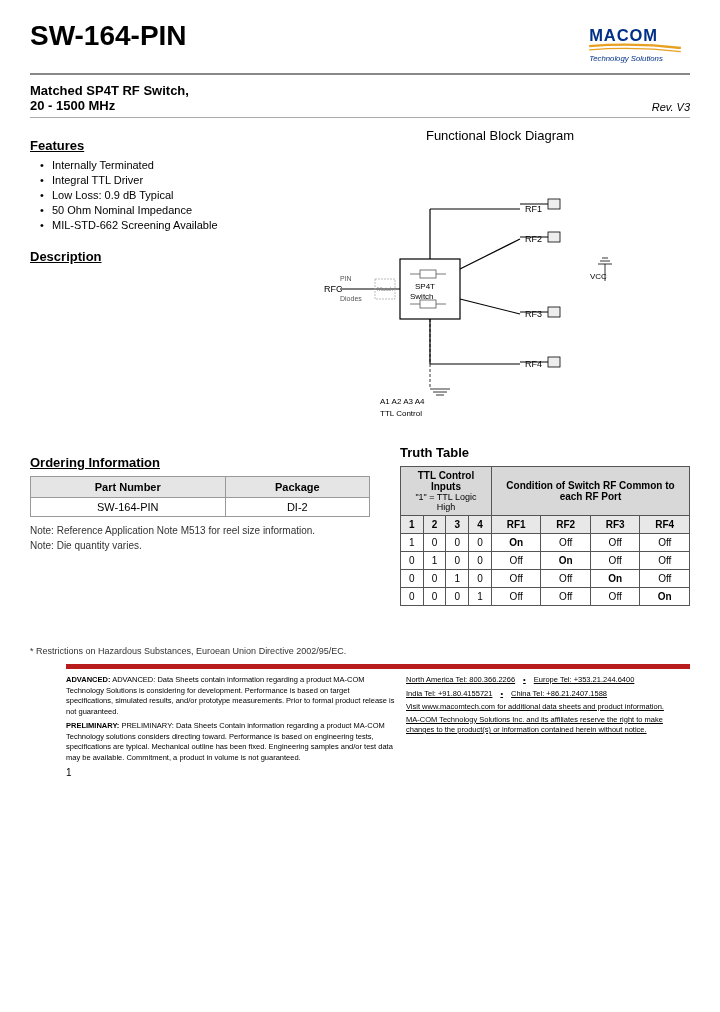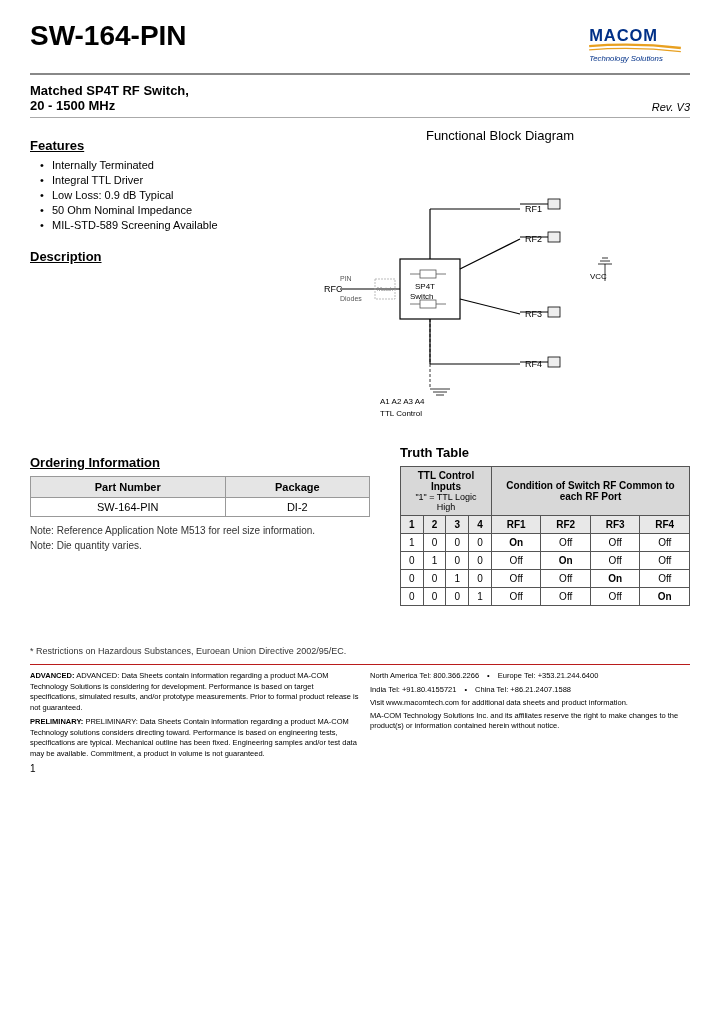--- a/index.html
+++ b/index.html
@@ -191,20 +191,21 @@
     }
     .footer-left {
       width: 330px;
       font-size: 7.5px;
       line-height: 1.4;
     }
     .footer-right {
       flex: 1;
       font-size: 7.5px;
       line-height: 1.4;
+      text-decoration: underline;
     }
     .footer-contact {
       display: flex;
       gap: 8px;
       margin-bottom: 3px;
     }
     .page-number {
       font-size: 10px;
       margin-top: 4px;
     }
@@ -247,21 +248,21 @@
   </div>
 
   <div class="two-col">
     <div class="left-col">
       <div class="section-title">Features</div>
       <ul class="features-list">
         <li>Internally Terminated</li>
         <li>Integral TTL Driver</li>
         <li>Low Loss: 0.9 dB Typical</li>
         <li>50 Ohm Nominal Impedance</li>
-        <li>MIL-STD-589 Screening Available</li>
+        <li>MIL-STD-662 Screening Available</li>
       </ul>
 
       <div class="section-title" style="margin-top:18px;">Description</div>
       <div class="description-text">
         
       </div>
     </div>
 
     <div class="right-col">
       <div class="block-diagram-title">Functional Block Diagram</div>
@@ -419,21 +420,21 @@
             <td>Off</td>
             <td class="on-cell">On</td>
           </tr>
         </tbody>
       </table>
     </div>
   </div>
 
   <div style="margin-top: 40px;"></div>
   <div class="footer-rohs">* Restrictions on Hazardous Substances, Euroean Union Directive 2002/95/EC.</div>
-  <div style="border-top: 1px solid #b91c1c; padding-top: 6px;">
+  <div style="border-top: 5px solid #b91c1c; padding-top: 6px; margin-left: 36px;">
     <div class="footer-columns">
       <div class="footer-left">
         <div style="margin-bottom:4px;">
           <strong>ADVANCED:</strong>
           <span>ADVANCED: Data Sheets contain information regarding a product MA-COM Technology Solutions is considering for development. Performance is based on target specifications, simulated results, and/or prototype measurements. Prior to formal product release is not guaranteed.</span>
         </div>
         <div>
           <strong>PRELIMINARY:</strong>
           <span>PRELIMINARY: Data Sheets Contain information regarding a product MA-COM Technology solutions considers directing toward. Performance is based on engineering tests, specifications are typical. Mechanical outline has been fixed. Engineering samples and/or test data may be available. Commitment, a product in volume is not guaranteed.</span>
         </div>

